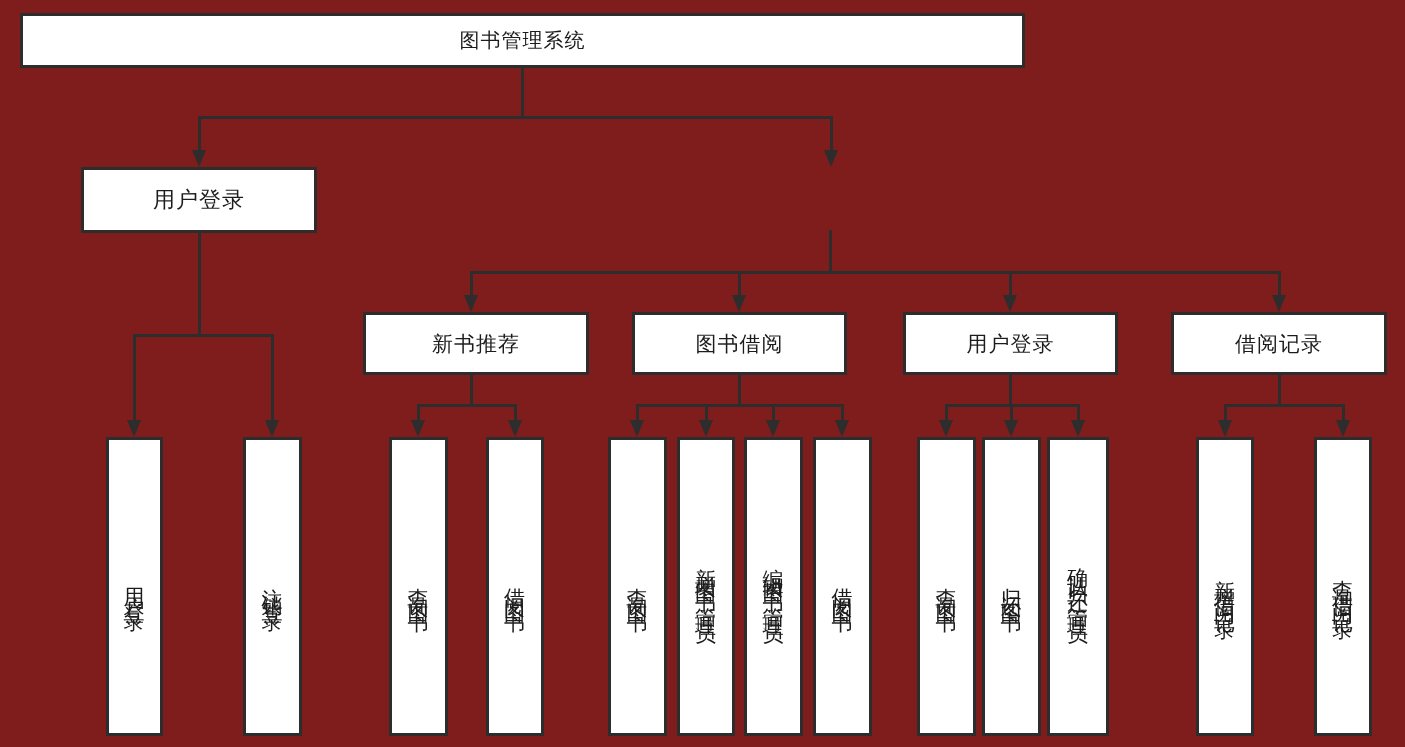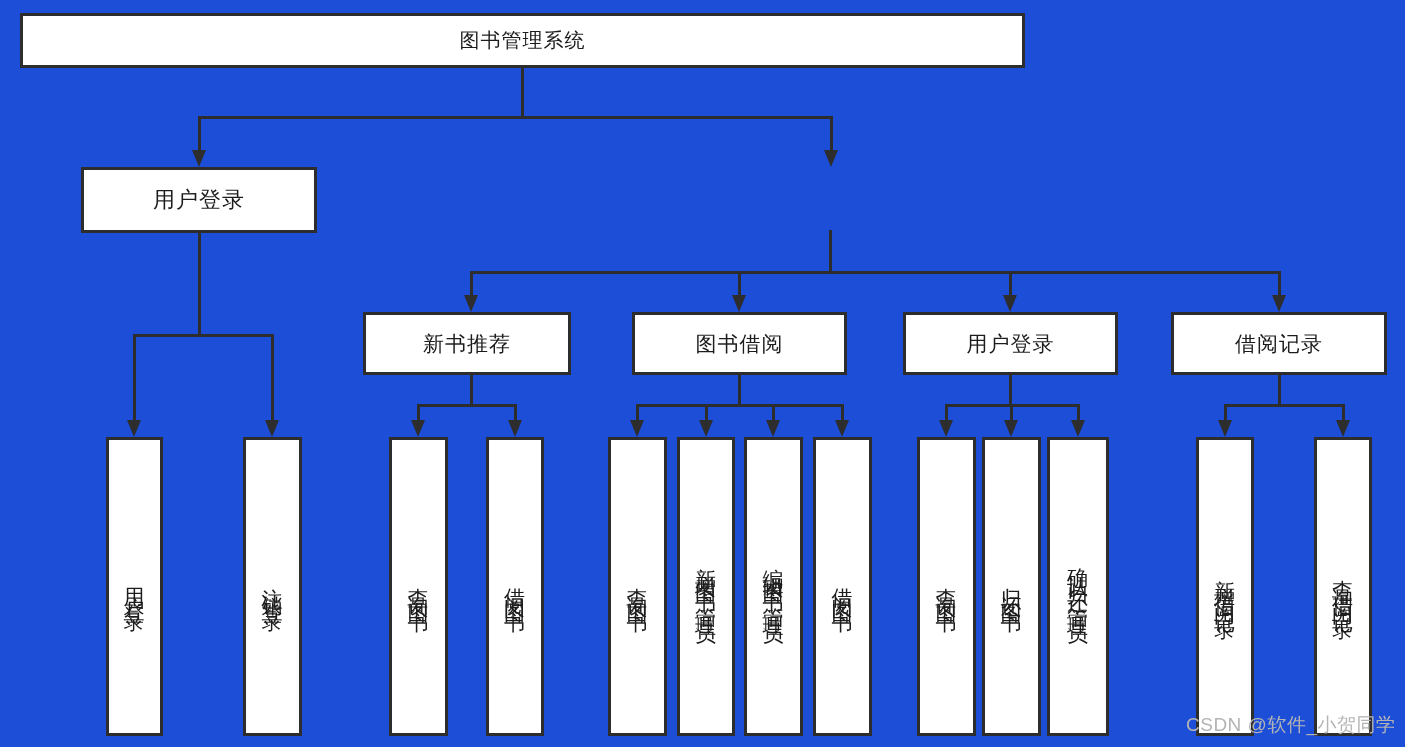--- a/index.html
+++ b/index.html
@@ -3,21 +3,21 @@
 <meta charset="utf-8">
 <style>
   html, body {
     margin: 0; padding: 0;
     background: #ffffff;
     font-family: "Liberation Sans", sans-serif;
   }
   #canvas {
     position: relative;
     width: 1405px; height: 747px;
-    background: #1d4ed8;
+    background: #7f1d1d;
     overflow: hidden;
   }
   .node {
     position: absolute;
     box-sizing: border-box;
     background: #ffffff;
     border: 3px solid #2d2d2d;
     display: flex;
     align-items: center;
     justify-content: center;
@@ -64,21 +64,21 @@
 <div id="canvas">
 
   <div class="node h-node root-node" style="left:20px; top:13px; width:1005px; height:55px;">
     <span>图书管理系统</span>
   </div>
 
   <div class="node h-node l2-node" style="left:81px; top:167px; width:236px; height:66px;">
     <span>用户登录</span>
   </div>
 
-  <div class="node h-node" style="left:363px; top:312px; width:208px; height:63px;">
+  <div class="node h-node" style="left:363px; top:312px; width:226px; height:63px;">
     <span>新书推荐</span>
   </div>
   <div class="node h-node" style="left:632px; top:312px; width:215px; height:63px;">
     <span>图书借阅</span>
   </div>
   <div class="node h-node" style="left:903px; top:312px; width:215px; height:63px;">
     <span>用户登录</span>
   </div>
   <div class="node h-node" style="left:1171px; top:312px; width:216px; height:63px;">
     <span>借阅记录</span>
@@ -121,21 +121,20 @@
     <span>确认归还（管理员）</span>
   </div>
 
   <div class="node v-node" style="left:1196px; top:437px; width:58px; height:299px;">
     <span>新增借阅记录</span>
   </div>
   <div class="node v-node" style="left:1314px; top:437px; width:58px; height:299px;">
     <span>查询借阅记录</span>
   </div>
 
-  <div class="watermark">CSDN @软件_小贺同学</div>
 <div class="cline" style="left: 521px; top: 64px; width: 3px; height: 55px;"></div>
     <div class="cline" style="left: 197.5px; top: 116px; width: 635px; height: 3px;"></div>
     <div class="cline" style="left: 197.5px; top: 117.5px; width: 3px; height: 36.5px;"></div>
     <div class="arrowhead" style="left: 191.5px; top: 150px;"></div>
     <div class="cline" style="left: 829.5px; top: 117.5px; width: 3px; height: 36.5px;"></div>
     <div class="arrowhead" style="left: 823.5px; top: 150px;"></div>
     <div class="cline" style="left: 197.5px; top: 230px; width: 3px; height: 107px;"></div>
     <div class="cline" style="left: 133px; top: 334px; width: 141px; height: 3px;"></div>
     <div class="cline" style="left: 133px; top: 335.5px; width: 3px; height: 88.5px;"></div>
     <div class="arrowhead" style="left: 127px; top: 420px;"></div>

